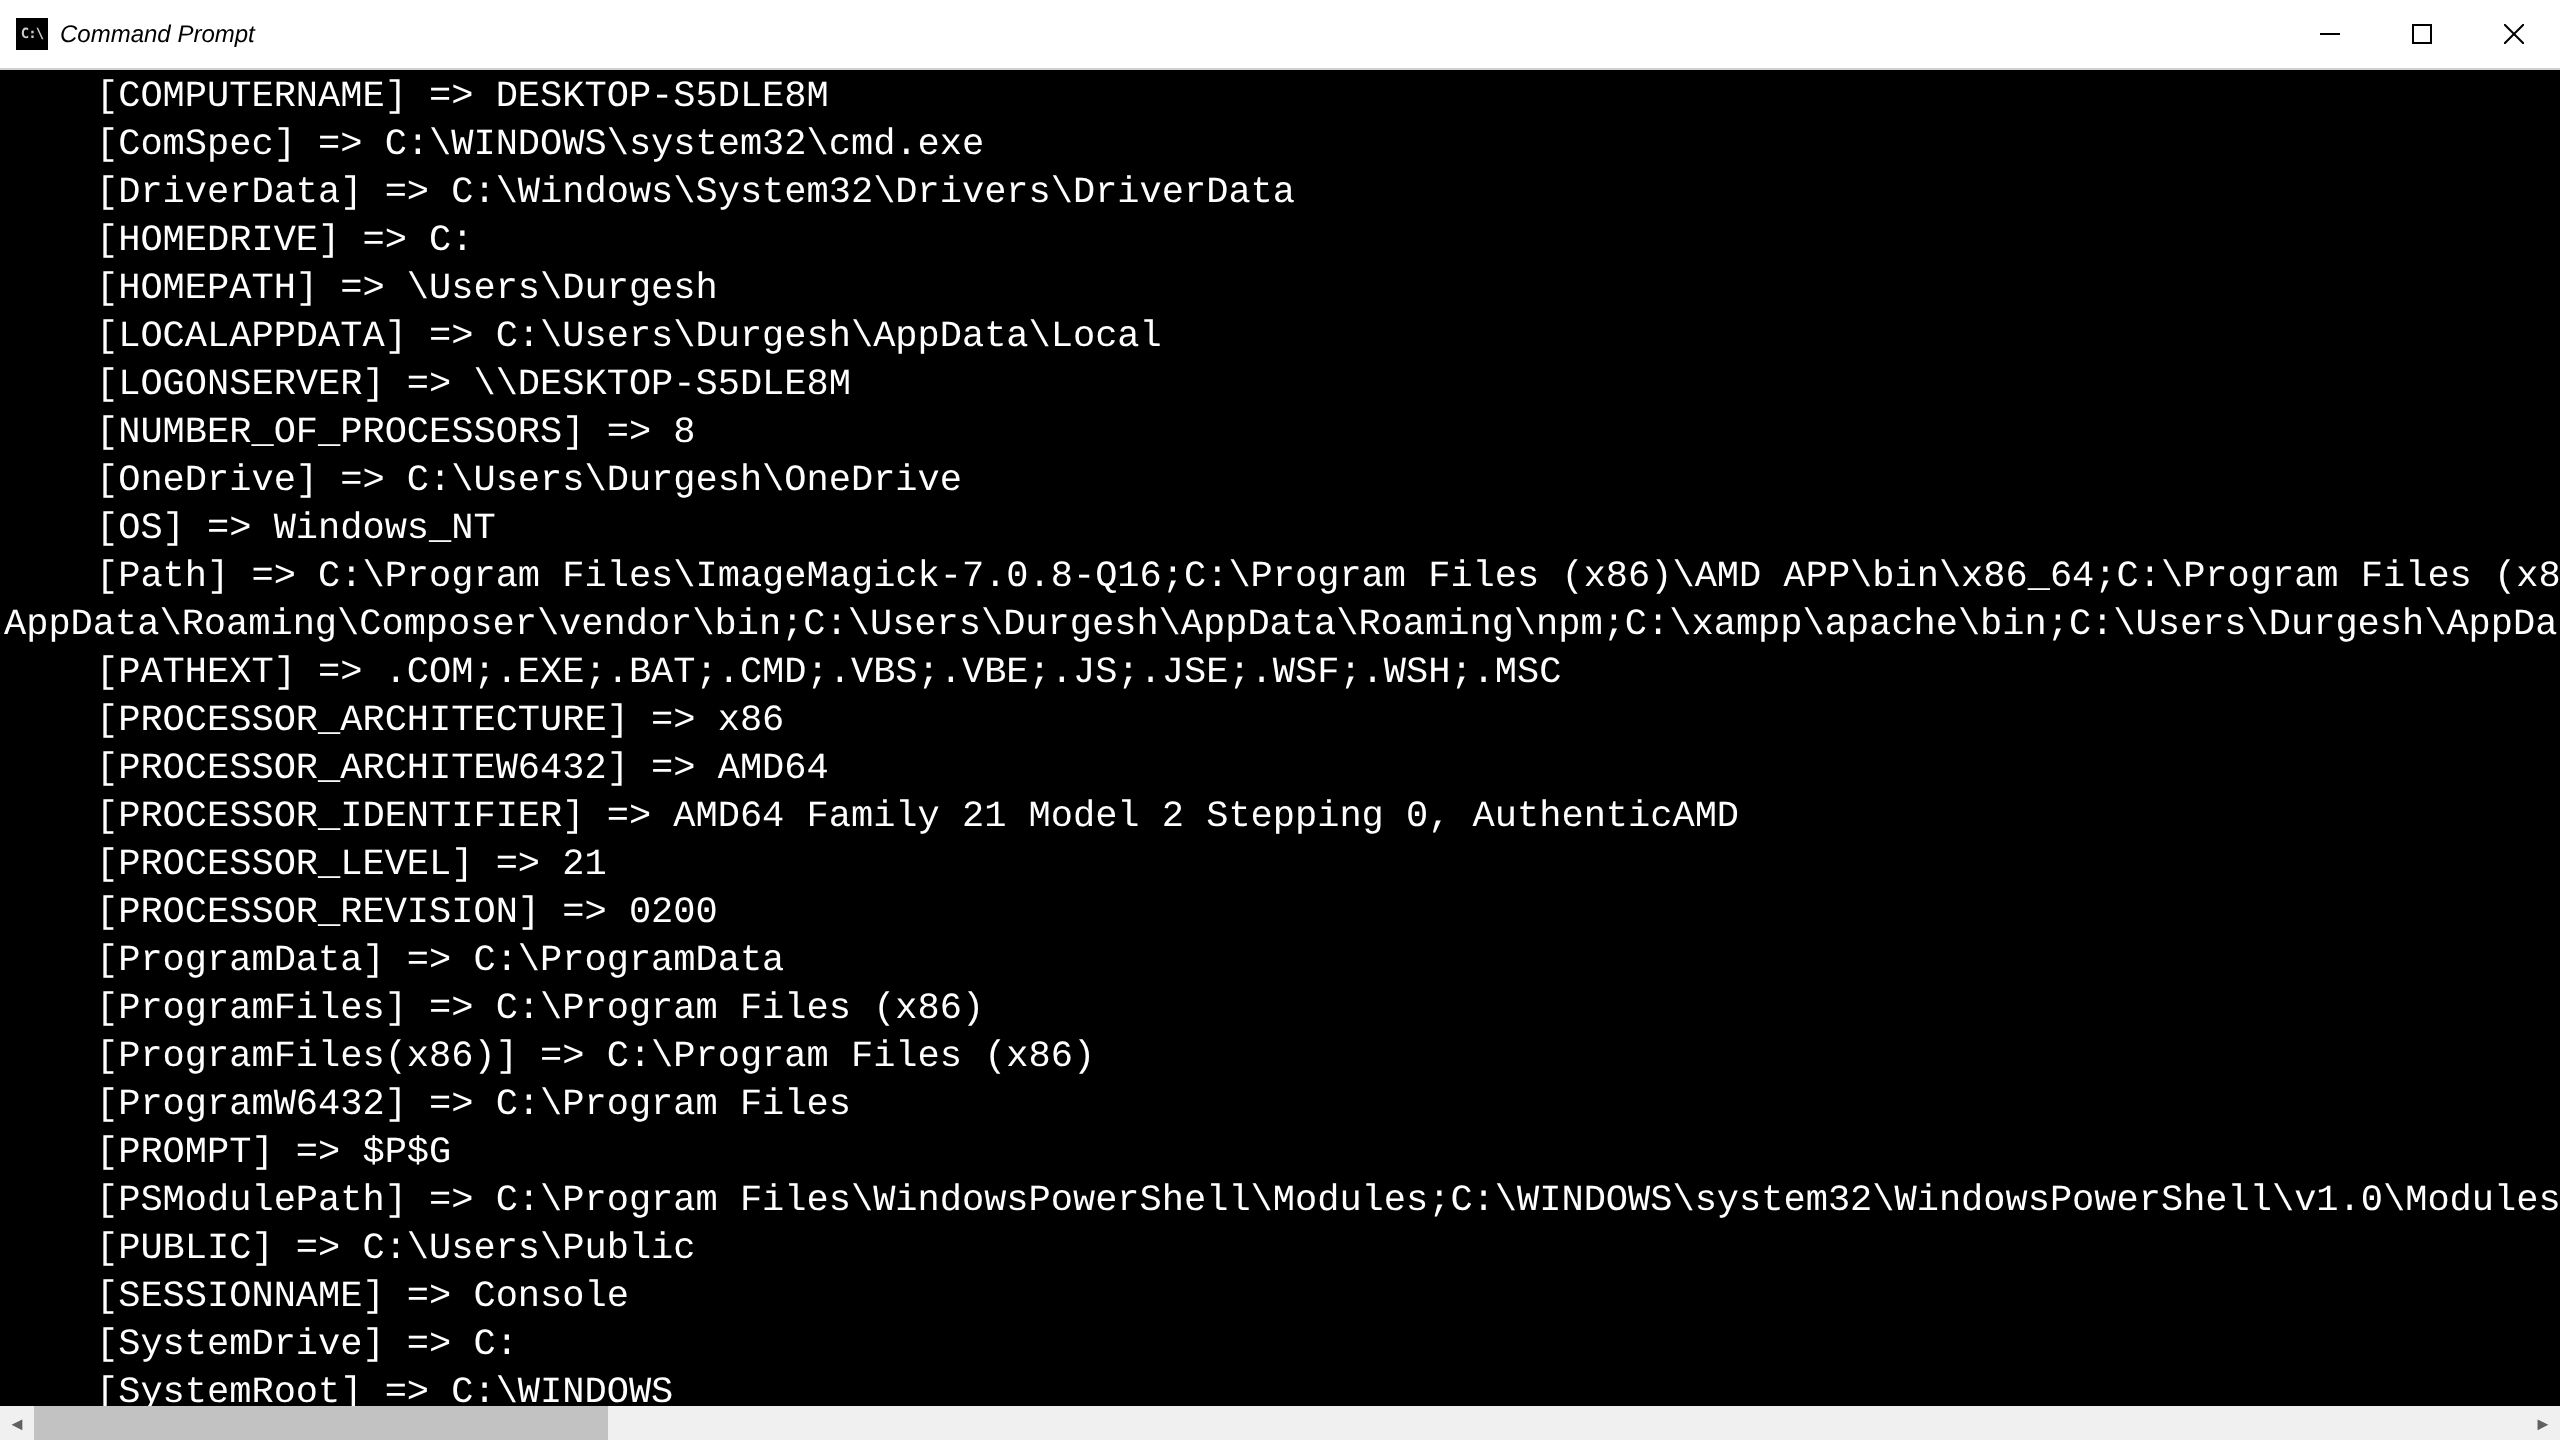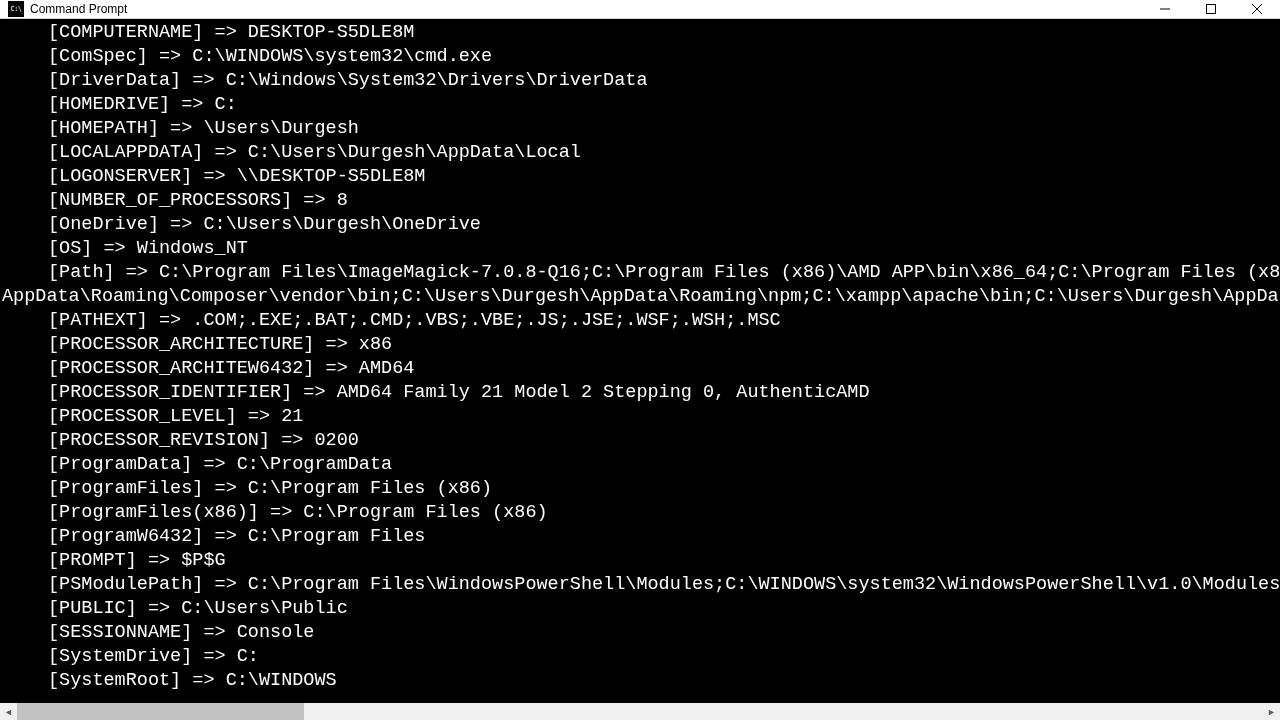--- a/index.html
+++ b/index.html
@@ -6,25 +6,26 @@
 body {
   font-family: "Segoe UI", Tahoma, sans-serif;
   background: #fff;
   width: 1280px;
   height: 720px;
   overflow: hidden;
   display: flex;
   flex-direction: column;
 }
 .titlebar {
-  height: 19px;
+  height: 35px;
   background: #fff;
   display: flex;
   align-items: center;
   border-bottom: 1px solid #d0d0d0;
+  font-style: italic;
 }
 .titlebar-icon {
   width: 16px;
   height: 16px;
   margin: 0 6px 0 8px;
   background: #000;
   display: inline-flex;
   align-items: center;
   justify-content: center;
   position: relative;

